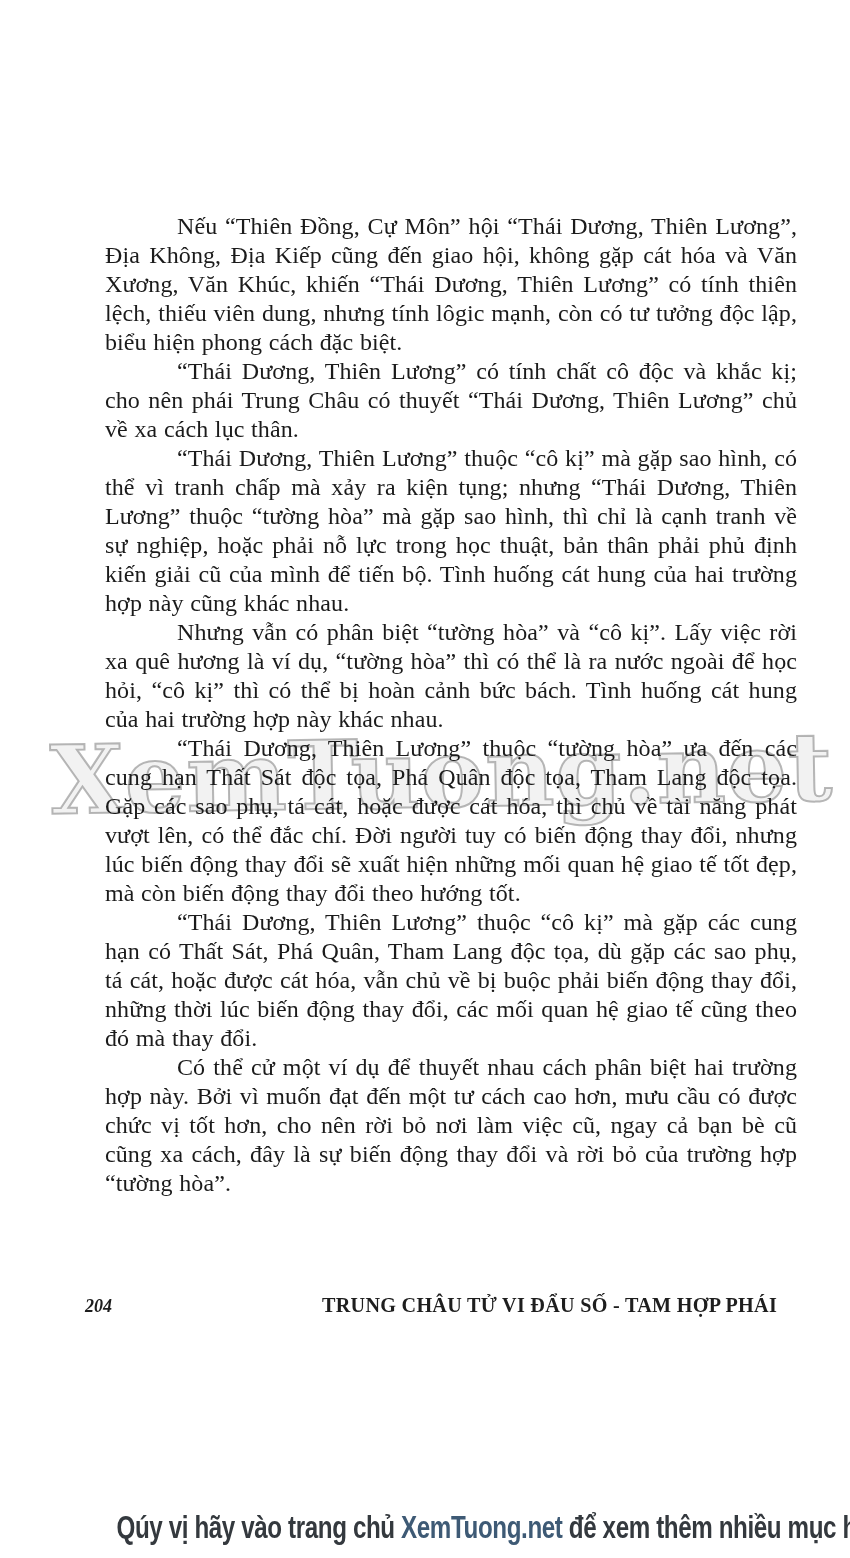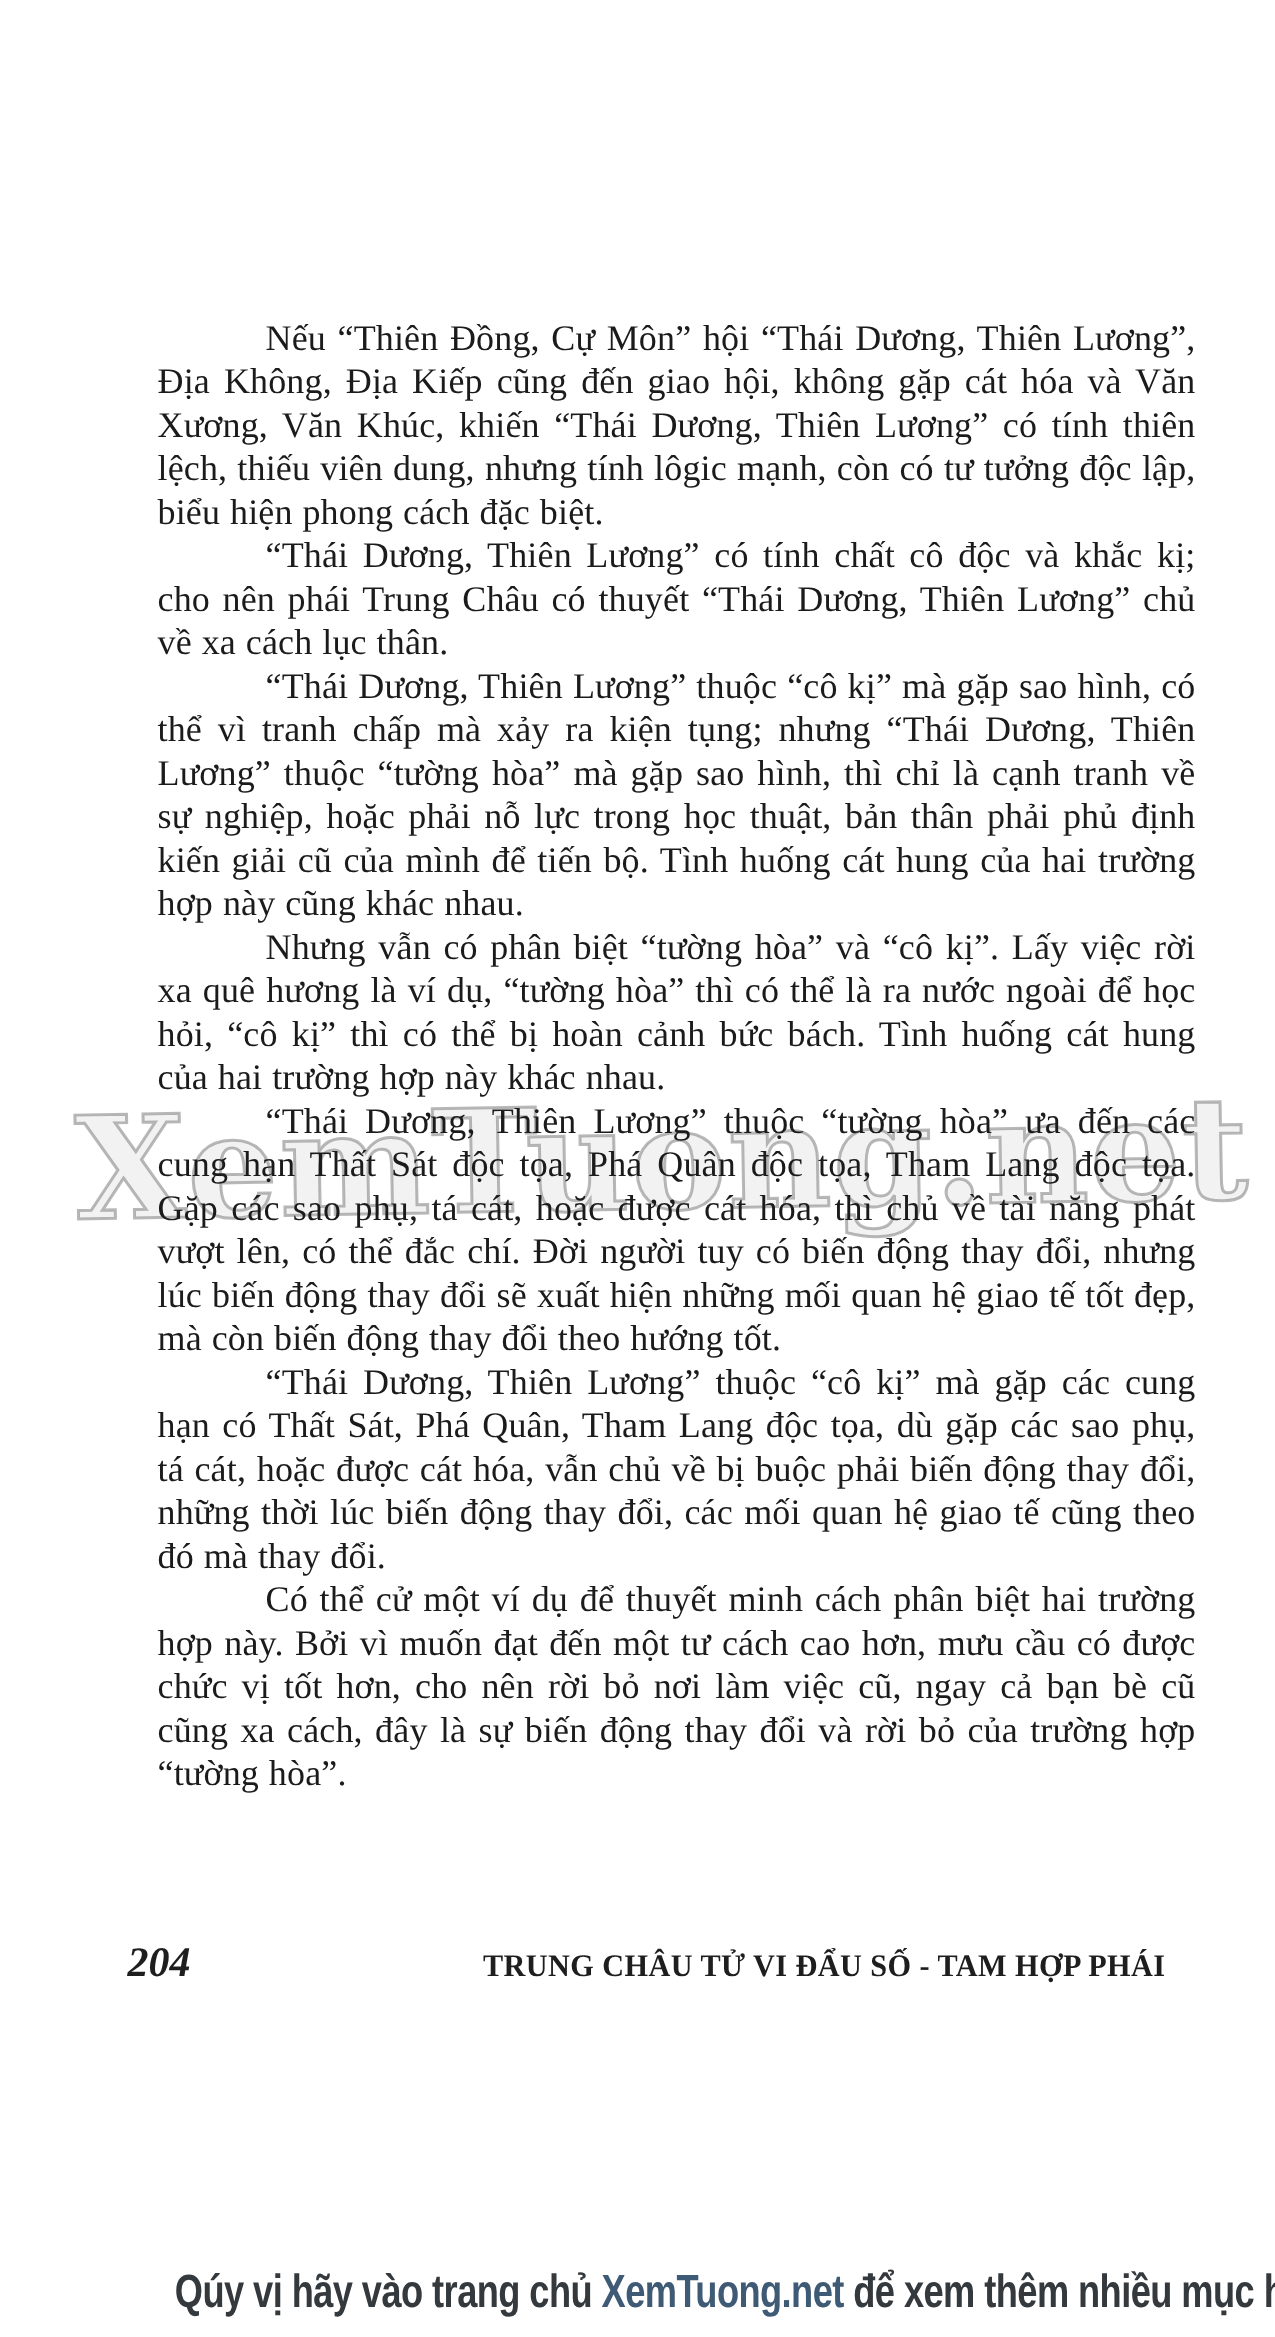--- a/index.html
+++ b/index.html
@@ -56,21 +56,21 @@
     left: 85px;
     top: 1293px;
     width: 692px;
     display: flex;
     justify-content: space-between;
     align-items: baseline;
   }
   .page-num {
     font-style: italic;
     font-weight: bold;
-    font-size: 28px;
+    font-size: 18px;
     text-align: center;
   }
   .book-title {
     font-weight: bold;
     font-size: 21px;
     letter-spacing: 0.3px;
     transform: scaleX(0.96);
     transform-origin: right center;
     white-space: nowrap;
   }
@@ -103,21 +103,21 @@
 
   <div class="watermark">XemTuong.net</div>
 
   <div class="text-block" style="color: rgb(27, 27, 27);">
     <p>Nếu “Thiên Đồng, Cự Môn” hội “Thái Dương, Thiên Lương”, Địa Không, Địa Kiếp cũng đến giao hội, không gặp cát hóa và Văn Xương, Văn Khúc, khiến “Thái Dương, Thiên Lương” có tính thiên lệch, thiếu viên dung, nhưng tính lôgic mạnh, còn có tư tưởng độc lập, biểu hiện phong cách đặc biệt.</p>
     <p>“Thái Dương, Thiên Lương” có tính chất cô độc và khắc kị; cho nên phái Trung Châu có thuyết “Thái Dương, Thiên Lương” chủ về xa cách lục thân.</p>
     <p>“Thái Dương, Thiên Lương” thuộc “cô kị” mà gặp sao hình, có thể vì tranh chấp mà xảy ra kiện tụng; nhưng “Thái Dương, Thiên Lương” thuộc “tường hòa” mà gặp sao hình, thì chỉ là cạnh tranh về sự nghiệp, hoặc phải nỗ lực trong học thuật, bản thân phải phủ định kiến giải cũ của mình để tiến bộ. Tình huống cát hung của hai trường hợp này cũng khác nhau.</p>
     <p>Nhưng vẫn có phân biệt “tường hòa” và “cô kị”. Lấy việc rời xa quê hương là ví dụ, “tường hòa” thì có thể là ra nước ngoài để học hỏi, “cô kị” thì có thể bị hoàn cảnh bức bách. Tình huống cát hung của hai trường hợp này khác nhau.</p>
     <p>“Thái Dương, Thiên Lương” thuộc “tường hòa” ưa đến các cung hạn Thất Sát độc tọa, Phá Quân độc tọa, Tham Lang độc tọa. Gặp các sao phụ, tá cát, hoặc được cát hóa, thì chủ về tài năng phát vượt lên, có thể đắc chí. Đời người tuy có biến động thay đổi, nhưng lúc biến động thay đổi sẽ xuất hiện những mối quan hệ giao tế tốt đẹp, mà còn biến động thay đổi theo hướng tốt.</p>
     <p>“Thái Dương, Thiên Lương” thuộc “cô kị” mà gặp các cung hạn có Thất Sát, Phá Quân, Tham Lang độc tọa, dù gặp các sao phụ, tá cát, hoặc được cát hóa, vẫn chủ về bị buộc phải biến động thay đổi, những thời lúc biến động thay đổi, các mối quan hệ giao tế cũng theo đó mà thay đổi.</p>
-    <p>Có thể cử một ví dụ để thuyết minh cách phân biệt hai trường hợp này. Bởi vì muốn đạt đến một tư cách cao hơn, mưu cầu có được chức vị tốt hơn, cho nên rời bỏ nơi làm việc cũ, ngay cả bạn bè cũ cũng xa cách, đây là sự biến động thay đổi và rời bỏ của trường hợp “tường hòa”.</p>
+    <p>Có thể cử một ví dụ để thuyết nhau cách phân biệt hai trường hợp này. Bởi vì muốn đạt đến một tư cách cao hơn, mưu cầu có được chức vị tốt hơn, cho nên rời bỏ nơi làm việc cũ, ngay cả bạn bè cũ cũng xa cách, đây là sự biến động thay đổi và rời bỏ của trường hợp “tường hòa”.</p>
   </div>
 
   <div class="footer-row" style="color: rgb(30, 30, 30);">
     <span class="page-num">204</span>
     <span class="book-title">TRUNG CHÂU TỬ VI ĐẨU SỐ - TAM HỢP PHÁI</span>
   </div>
 
   <div class="caption">
     <span class="caption-inner" style="color: rgb(52, 57, 62);">
       <span>Qúy vị hãy vào trang chủ </span><span class="brand-link" style="color: rgb(62, 90, 117);">XemTuong.net</span><span> để xem thêm nhiều mục hay khác</span>

